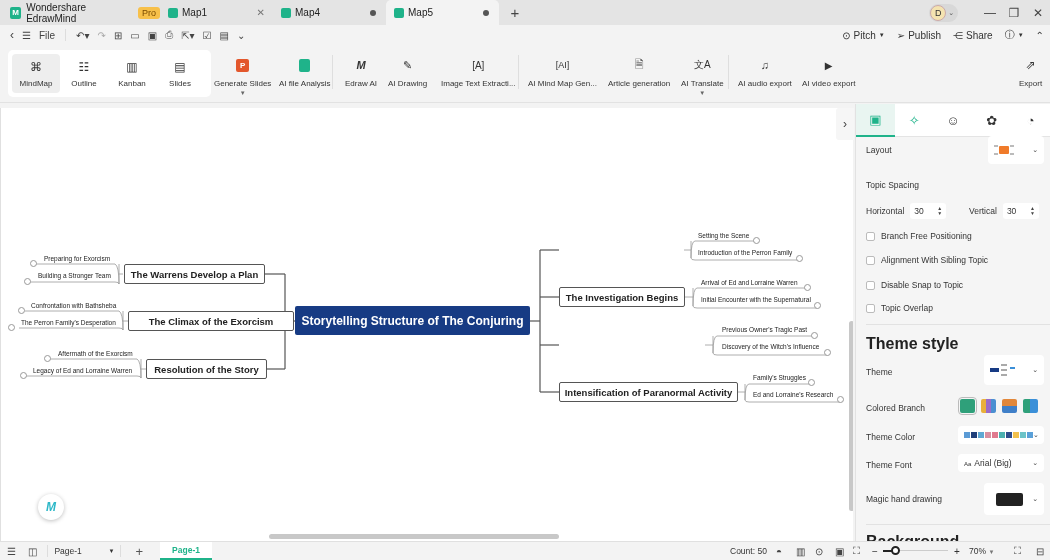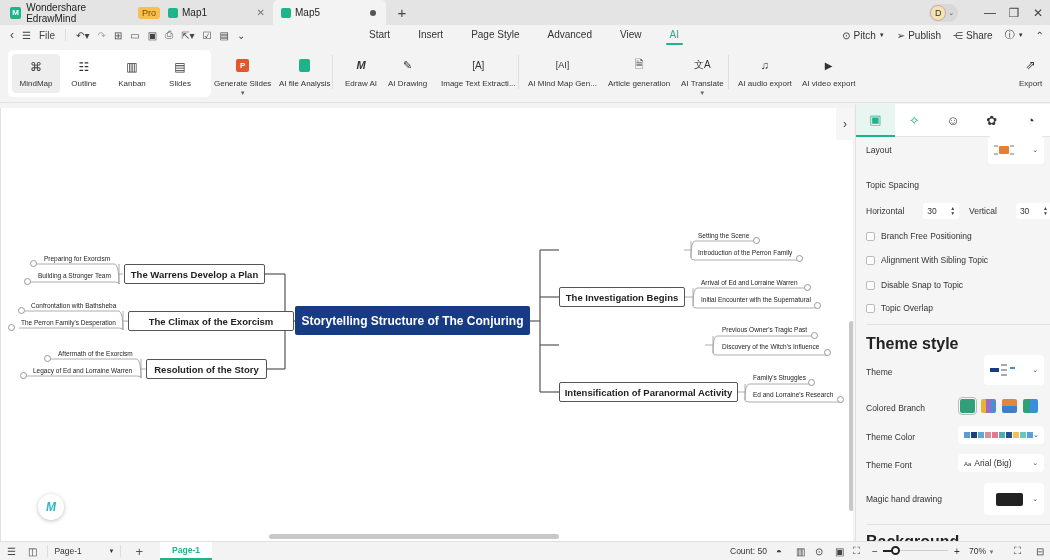--- a/index.html
+++ b/index.html
@@ -57,21 +57,21 @@
   .collapse-panel { position: absolute; left: 836px; top: 108px; width: 18px; height: 32px; background: #f6f6f6; border-radius: 3px 0 0 3px; font-size: 12px; color: #444; display: flex; align-items: center; justify-content: center; }
 
   
   .panel { position: absolute; left: 855px; top: 104px; width: 195px; height: 437px; background: #f5f5f5; border-left: 1px solid #e2e2e2; overflow: hidden; }
   .panel-tabs { display: flex; height: 33px; border-bottom: 1px solid #e4e4e4; background: #fff; }
   .ptab { width: 41px; height: 33px; display: flex; align-items: center; justify-content: center; color: #333; font-size: 13px; }
   .ptab.active { background: #e9f5f1; border-bottom: 2px solid #1fb38a; color: #1fb38a; }
   .prow { position: absolute; left: 10px; font-size: 8.5px; color: #333; display: flex; align-items: center; }
   .pselect { position: absolute; right: 6px; background: #fff; border-radius: 4px; display: flex; align-items: center; justify-content: space-between; padding: 0 6px; font-size: 8.5px; color: #333; }
   .pselect .chev { font-size: 7px; color: #444; }
-  .spin { display: inline-flex; align-items: center; background: #fff; border-radius: 3px; width: 36px; height: 16px; padding: 0 4px; justify-content: space-between; font-size: 8.5px; margin-left: 19px; }
+  .spin { display: inline-flex; align-items: center; background: #fff; border-radius: 3px; width: 36px; height: 16px; padding: 0 4px; justify-content: space-between; font-size: 8.5px; margin-left: 6px; }
   .spin .arr { font-size: 5px; line-height: 5px; display: flex; flex-direction: column; color: #444; }
   .chk { width: 9px; height: 9px; border: 1px solid #bbb; border-radius: 2px; background: #fff; margin-right: 6px; }
   .psec { position: absolute; left: 10px; font-size: 16px; font-weight: bold; color: #222; }
   .pdivider { position: absolute; left: 10px; right: 0; height: 1px; background: #e2e2e2; }
   .cb-opt { width: 15px; height: 14px; border-radius: 2px; display: inline-block; margin-left: 6px; }
 
   
   .statusbar { position: absolute; left: 0; top: 541px; width: 1050px; height: 19px; background: #f3f3f3; border-top: 1px solid #e0e0e0; display: flex; align-items: center; font-size: 8.5px; color: #333; }
   .sb-icon { font-size: 10px; color: #444; }
   .page-tab { position: absolute; left: 160px; top: 0; width: 52px; height: 18px; border-bottom: 2px solid #1fb38a; color: #1fb38a; font-weight: bold; display: flex; align-items: center; justify-content: center; font-size: 8.5px; background: #fff; }
@@ -82,20 +82,25 @@
 <div class="titlebar">
   <div class="app-tab">
     <span class="app-logo">M</span>
     <span>Wondershare EdrawMind</span>
     <span class="pro-badge">Pro</span>
   </div>
   <div class="doc-tab">
     <span class="tab-icon"></span>
     <span>Map1</span>
     <span class="tab-end">✕</span>
+  </div>
+  <div class="doc-tab">
+    <span class="tab-icon"></span>
+    <span>Map4</span>
+    <span class="dot"></span>
   </div>
   <div class="doc-tab active">
     <span class="tab-icon"></span>
     <span>Map5</span>
     <span class="dot"></span>
   </div>
   <span class="new-tab">+</span>
   <div class="win-controls">
     <div class="avatar-wrap">
       <span class="avatar">D</span>
@@ -115,28 +120,20 @@
   <span class="mi">↶▾</span>
   <span class="mi" style="color:#aaa">↷</span>
   <span class="mi">⊞</span>
   <span class="mi">▭</span>
   <span class="mi">▣</span>
   <span class="mi">⎙</span>
   <span class="mi">⇱▾</span>
   <span class="mi">☑</span>
   <span class="mi">▤</span>
   <span class="mi">⌄</span>
-  <div class="menu-tabs">
-    <span class="menu-tab">Start</span>
-    <span class="menu-tab">Insert</span>
-    <span class="menu-tab">Page Style</span>
-    <span class="menu-tab">Advanced</span>
-    <span class="menu-tab">View</span>
-    <span class="menu-tab active">AI</span>
-  </div>
   <div class="menu-right">
     <span class="mr">
         <span>⊙</span>
         <span>Pitch</span>
         <span style="font-size:6px">▼</span>
       </span>
     <span class="mr">
         <span>➢</span>
         <span>Publish</span>
       </span>

